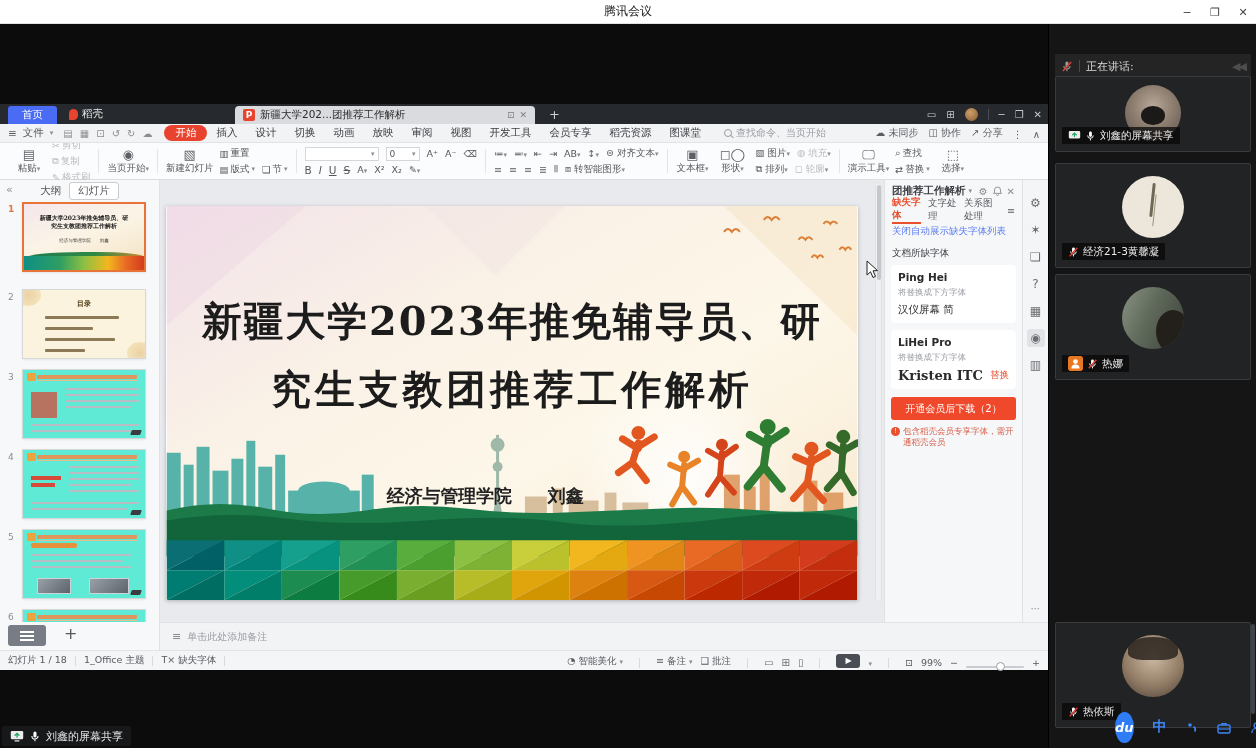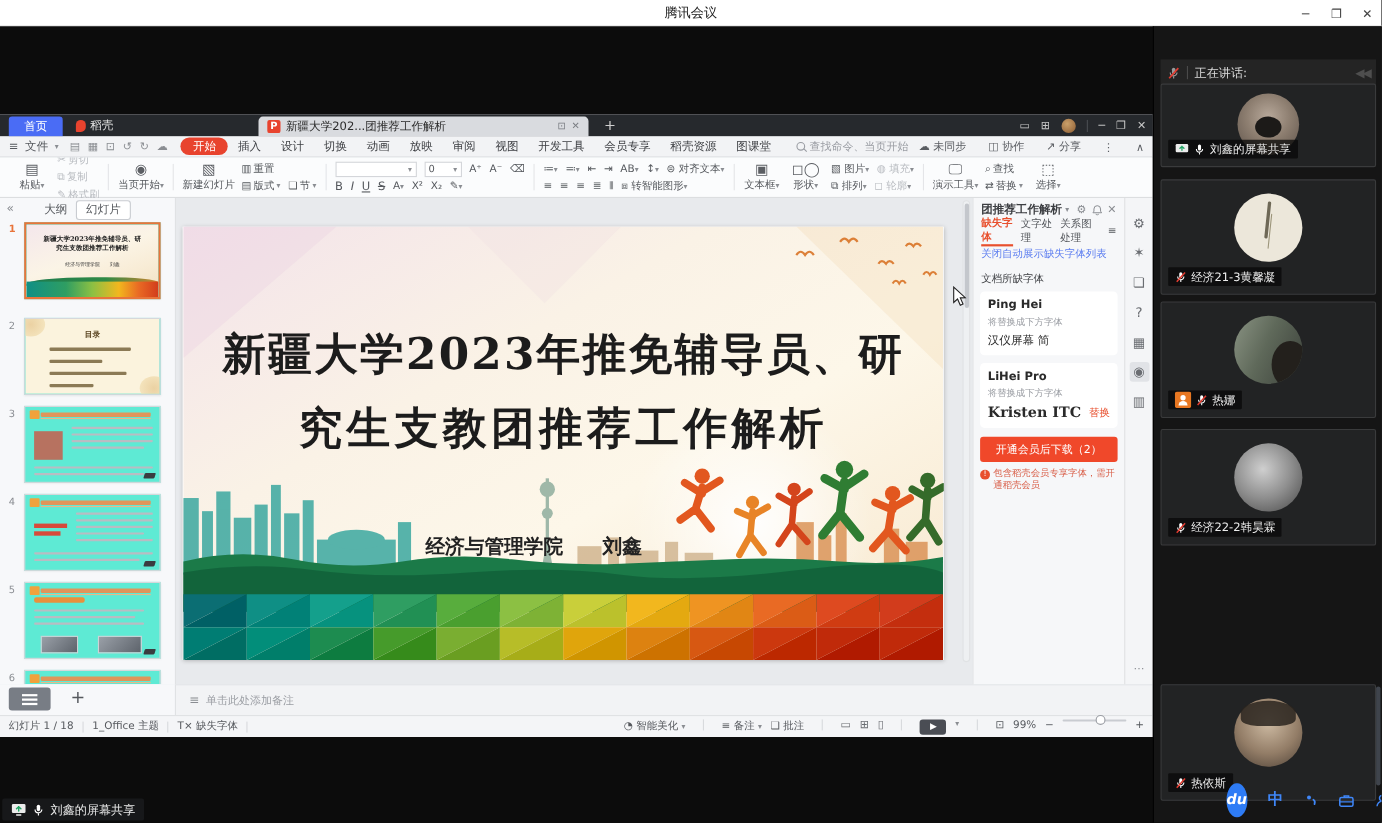--- a/index.html
+++ b/index.html
@@ -37,21 +37,21 @@
 
   .wps-menubar { height:19px; background:#f2f3f5; border-bottom:1px solid #e2e3e6; display:flex; align-items:center;
     padding:0 8px; font-size:10.5px; color:#3c3e42; position:relative; }
   .mb-left { display:flex; align-items:center; gap:6px; margin-right:10px; color:#55585d; }
   .mb-icons { display:flex; gap:7px; color:#8a8d92; font-size:10px; margin-right:12px; }
   .mb-item { padding:0 9px; }
   .mb-start { background:#e8432e; color:#fff; border-radius:9px; padding:1px 11px; font-size:10.5px; }
   .mb-search { display:flex; align-items:center; gap:4px; color:#9a9da3; margin-left:14px; font-size:10px; }
   .mini-mag { width:8px; height:8px; border:1px solid #9a9da3; border-radius:50%; position:relative; display:inline-block; }
   .mini-mag::after { content:""; position:absolute; width:4px; height:1px; background:#9a9da3; right:-3px; bottom:-1px; transform:rotate(45deg); }
-  .mb-right { position:absolute; right:8px; display:flex; align-items:flex-end; gap:20px; color:#5a5d62; font-size:10px; }
+  .mb-right { position:absolute; right:8px; display:flex; align-items:flex-end; gap:10px; color:#5a5d62; font-size:10px; }
 
   .wps-ribbon { height:37px; background:#fbfcfd; border-bottom:1px solid #dcdee0; display:flex; align-items:stretch;
     padding:2px 6px; color:#55585d; }
   .rg { display:flex; align-items:center; gap:6px; padding:0 6px; }
   .rdiv { width:1px; background:#e4e5e8; margin:4px 2px; }
   .rbig { display:flex; flex-direction:column; align-items:center; justify-content:center; gap:1px; font-size:9.5px; min-width:34px; }
   .rbig .ric { font-size:13px; line-height:13px; color:#5c5f64; }
   .rcol { display:flex; flex-direction:column; justify-content:center; gap:3px; font-size:9.5px; }
   .rrow { display:flex; gap:7px; align-items:center; }
   .rsmall { display:flex; align-items:center; gap:2px; }
@@ -137,21 +137,21 @@
   .list-btn .bar { width:14px; height:2px; background:#fff; box-shadow:0 4px 0 #fff,0 -4px 0 #fff; }
   .plus-btn { position:absolute; left:64px; top:2px; font-size:16px; color:#55585d; }
   .notes-bar { flex:1; background:#f2f3f5; border-top:1px solid #e2e3e6; display:flex; align-items:center; gap:6px;
     padding-left:12px; color:#9a9da3; font-size:10px; }
   .notes-ic { color:#8a8d92; font-size:11px; }
 
   
   .wps-statusbar { height:20px; background:#f4f5f7; border-top:1px solid #e0e2e4; display:flex; align-items:center;
     font-size:9.5px; color:#55585d; padding:0 8px; position:relative; }
   .sb-sep { width:1px; height:10px; background:#d8dadd; margin:0 8px; }
-  .sb-right { position:absolute; right:8px; display:flex; align-items:flex-start; gap:8px; }
+  .sb-right { position:absolute; right:8px; display:flex; align-items:flex-end; gap:8px; }
   .view-ic { font-size:10px; color:#6a6d72; }
   .play-pill { width:24px; height:14px; background:#4a4d54; border-radius:3px; color:#fff; font-size:8px;
     display:flex; align-items:center; justify-content:center; }
   .zoom-track { width:58px; height:2px; background:#c9ccd1; position:relative; border-radius:1px; }
   .zoom-knob { position:absolute; left:30px; top:-4px; width:9px; height:9px; border:1px solid #9a9da3; background:#fff; border-radius:50%; }
 
   
   .share-banner { position:absolute; left:2px; top:702px; height:20px; background:#17181a; display:flex;
     align-items:center; gap:5px; padding:0 8px; color:#e8e8e8; font-size:11px; border-radius:2px; }
 
@@ -797,32 +797,20 @@
         <svg width="11" height="12" viewBox="0 0 12.5 12">
           <rect x="4.6" y="0.8" width="3.2" height="6.2" rx="1.6" fill="#fff"></rect>
           <path d="M3,5.4 a3.2,3.2 0 0 0 6.4,0" fill="none" stroke="#fff" stroke-width="1.1"></path>
           <line x1="6.2" y1="8.9" x2="6.2" y2="11" stroke="#fff" stroke-width="1.1"></line>
           <line x1="2" y1="10.8" x2="10.6" y2="1.2" stroke="#e23b30" stroke-width="1.6"></line>
         </svg>
         <span>热娜</span>
       </div>
     </div>
 
-    <div class="tile" style="top:366px;height:106px">
-      <div class="avatar av4"></div>
-      <div class="tile-label">
-        <svg width="11" height="12" viewBox="0 0 12.5 12">
-          <rect x="4.6" y="0.8" width="3.2" height="6.2" rx="1.6" fill="#fff"></rect>
-          <path d="M3,5.4 a3.2,3.2 0 0 0 6.4,0" fill="none" stroke="#fff" stroke-width="1.1"></path>
-          <line x1="6.2" y1="8.9" x2="6.2" y2="11" stroke="#fff" stroke-width="1.1"></line>
-          <line x1="2" y1="10.8" x2="10.6" y2="1.2" stroke="#e23b30" stroke-width="1.6"></line>
-        </svg>
-        <span>经济22-2韩昊霖</span>
-      </div>
-    </div>
 
 
     <div class="tile" style="top:598px;height:106px">
       <div class="avatar av6"></div>
       <div class="tile-label">
         <svg width="11" height="12" viewBox="0 0 12.5 12">
           <rect x="4.6" y="0.8" width="3.2" height="6.2" rx="1.6" fill="#fff"></rect>
           <path d="M3,5.4 a3.2,3.2 0 0 0 6.4,0" fill="none" stroke="#fff" stroke-width="1.1"></path>
           <line x1="6.2" y1="8.9" x2="6.2" y2="11" stroke="#fff" stroke-width="1.1"></line>
           <line x1="2" y1="10.8" x2="10.6" y2="1.2" stroke="#e23b30" stroke-width="1.6"></line>

